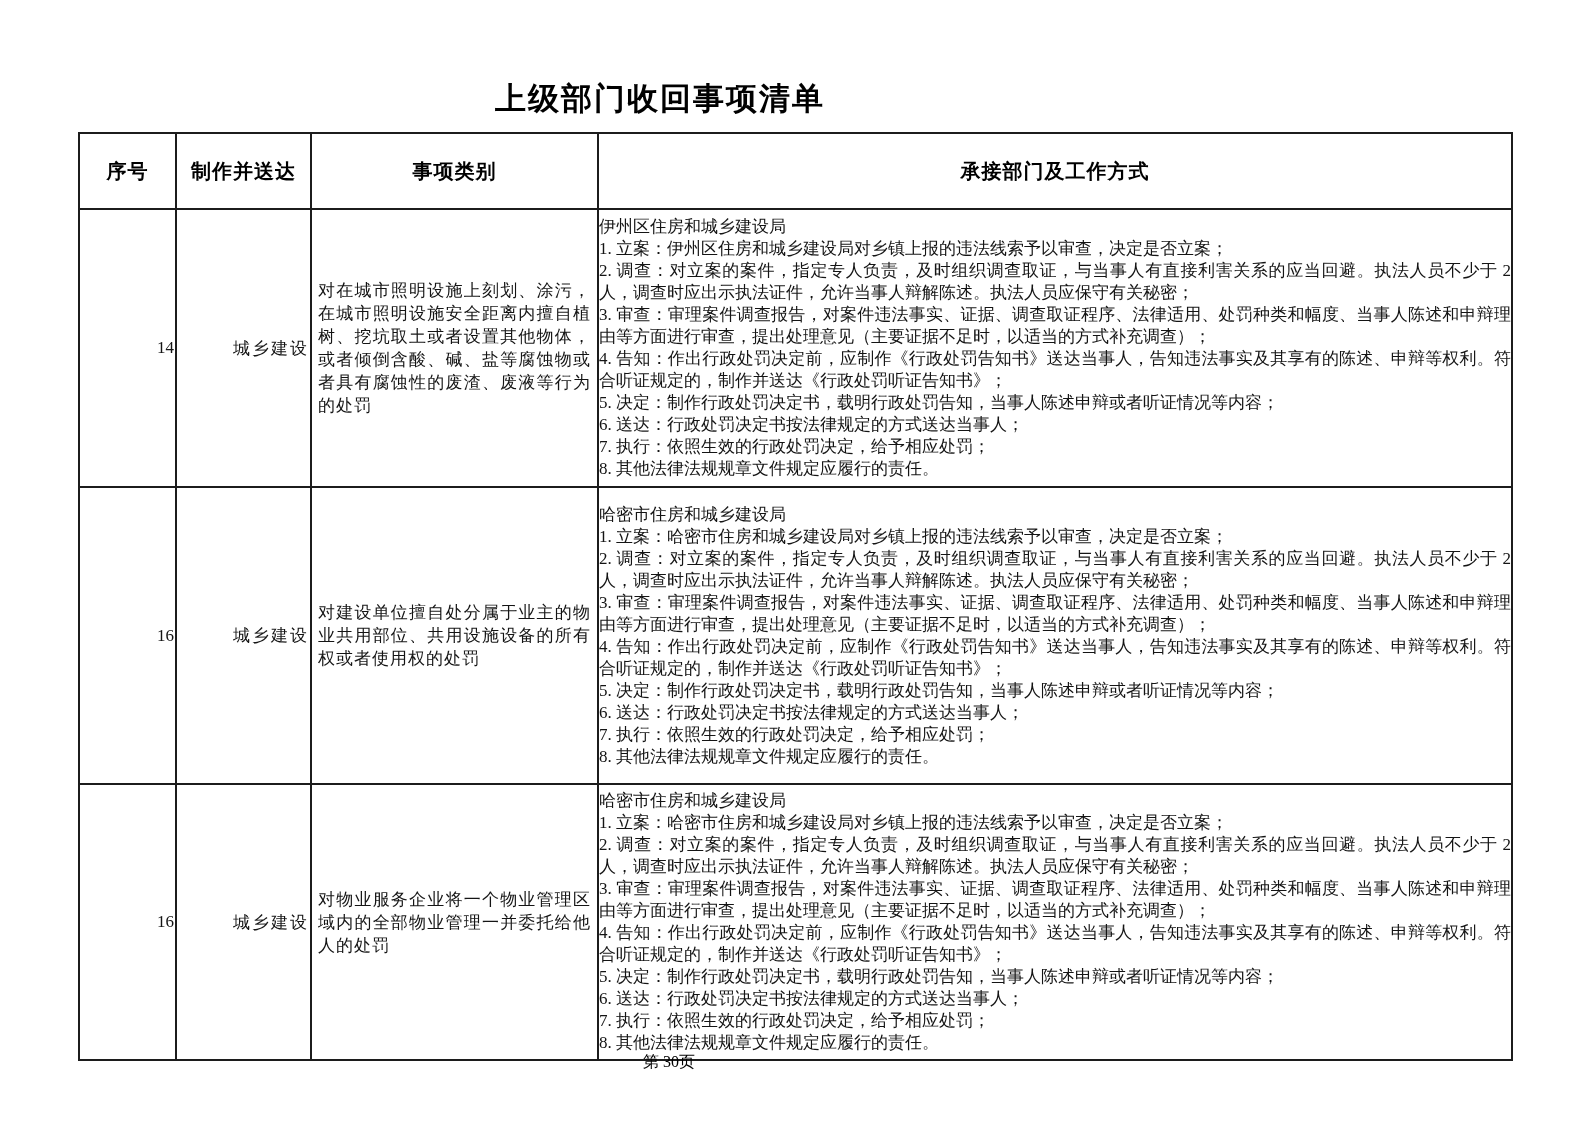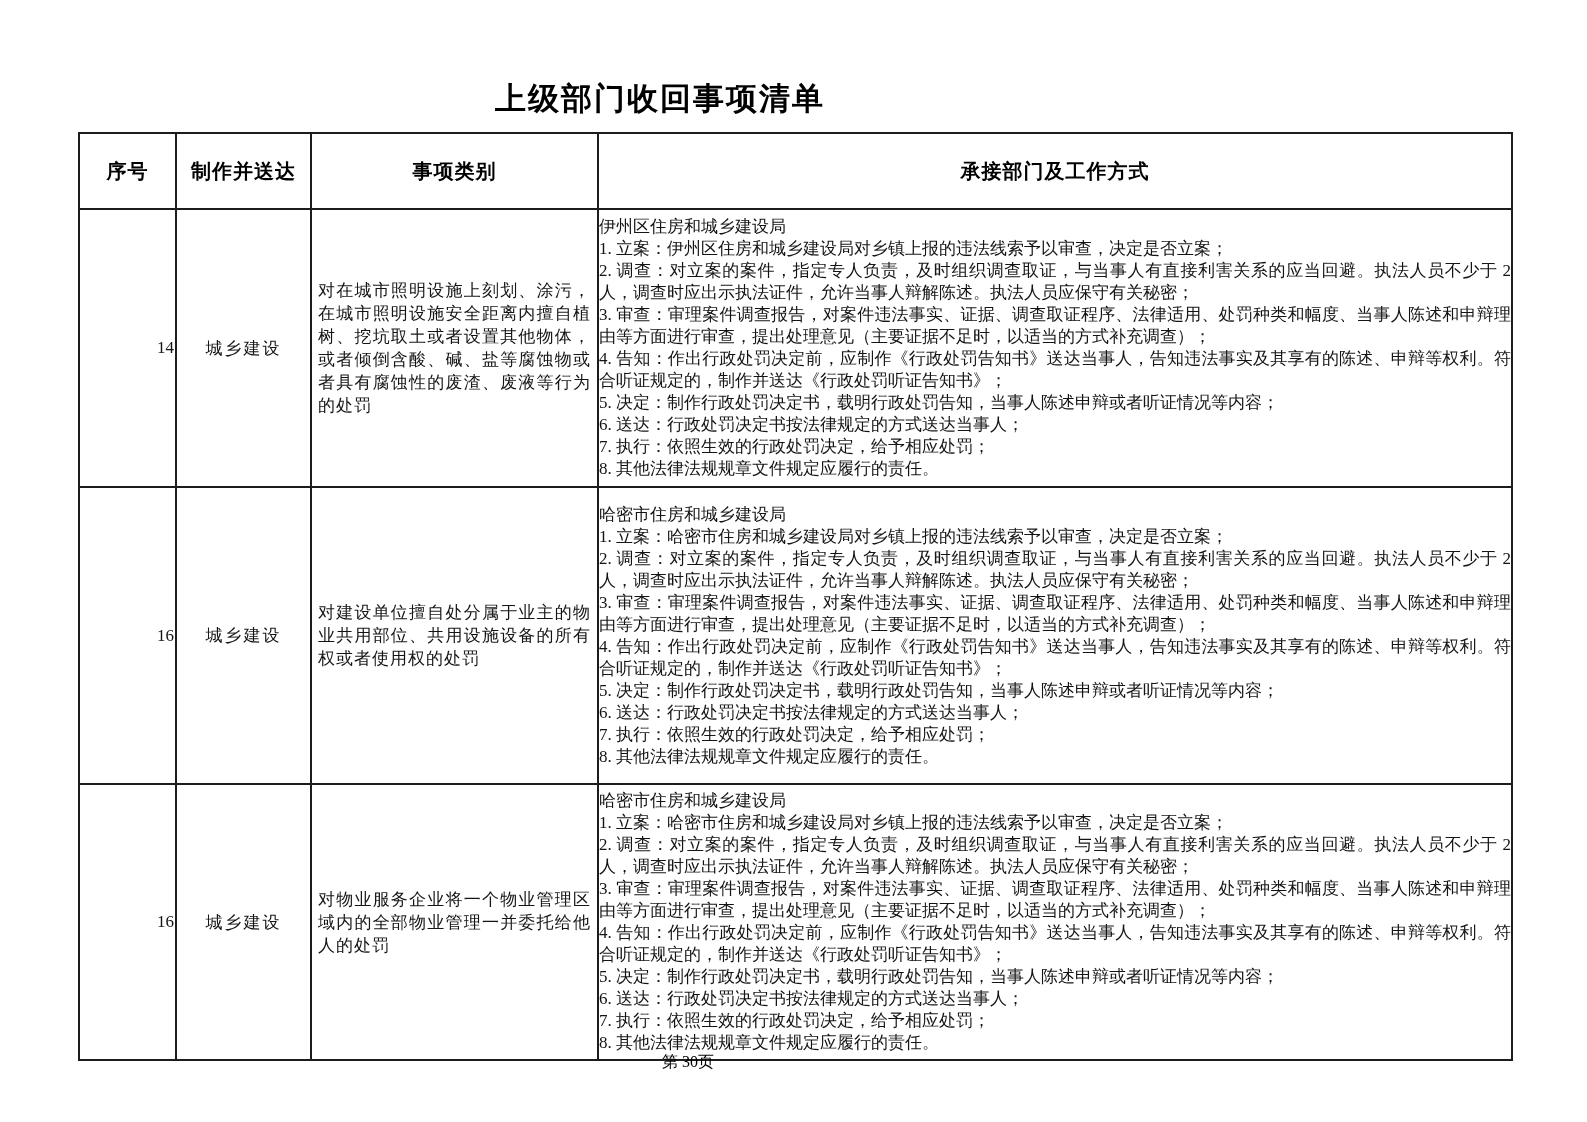--- a/index.html
+++ b/index.html
@@ -49,21 +49,21 @@
   }
   tr.header-row { height: 76px; }
   tr.row-14 { height: 278px; }
   tr.row-15 { height: 297px; }
   tr.row-16 { height: 276px; }
   td.cell-no {
     text-align: right;
     font-size: 17px;
   }
   td.cell-category {
-    text-align: center;
+    text-align: right;
     font-size: 17px;
     letter-spacing: 2px;
   }
   td.cell-name {
     text-align: justify;
     padding: 8px 6px;
     font-size: 17px;
     line-height: 23px;
     letter-spacing: 1px;
   }
@@ -76,21 +76,20 @@
     text-align: justify;
   }
   .page-footer {
     position: absolute;
     top: 1052px;
     left: 0;
     width: 1338px;
     text-align: center;
     font-size: 16px;
     color: #000000;
-    margin-left: 19px;
   }
 </style>
 </head>
 <body>
 
 <div class="page-title">上级部门收回事项清单</div>
 
 <table class="main-table">
   <colgroup>
     <col style="width:97px">

